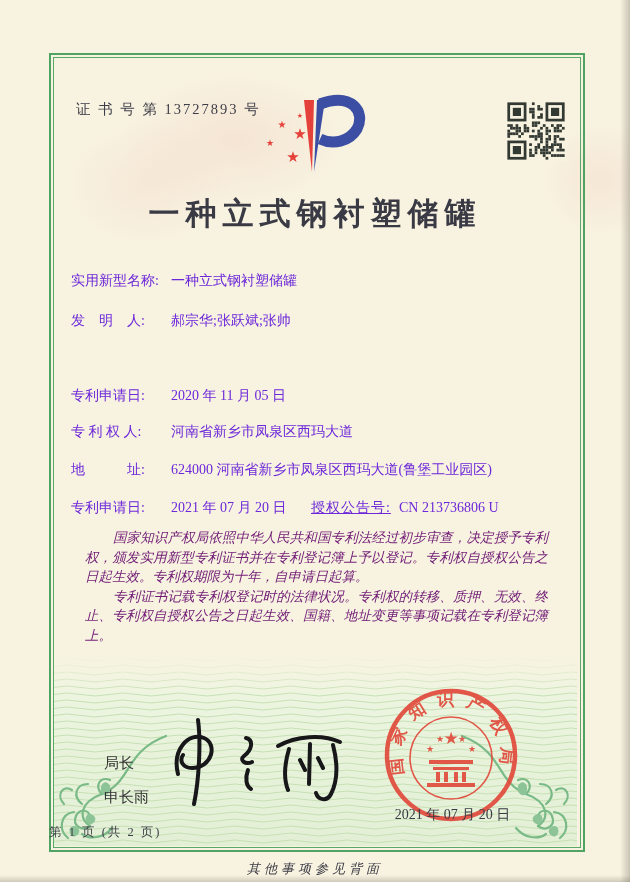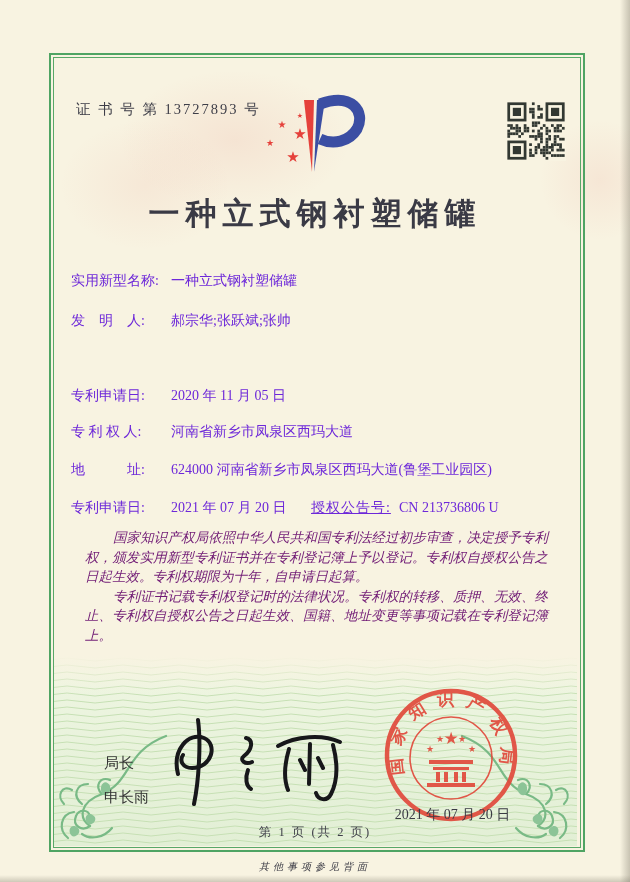--- a/index.html
+++ b/index.html
@@ -50,24 +50,24 @@
   .paras p{margin:0;text-indent:28px;}
   
   .signer{position:absolute;left:88px;top:746px;font-size:15px;line-height:34px;
           font-style:normal;color:#333;z-index:6;margin-left:16px;}
   .sig{position:absolute;left:160px;top:712px;z-index:6;}
   
   .stamp{position:absolute;left:380px;top:682px;z-index:4;opacity:0.92;}
   .stamp-date{position:absolute;left:385px;top:806px;width:135px;text-align:center;
               font-size:14px;color:#3a3a44;z-index:6;white-space:nowrap;}
   
-  .pagenum{position:absolute;left:49px;top:824px;width:532px;text-align:center;
+  .pagenum{position:absolute;left:49px;top:824px;width:532px;
            font-size:12.5px;letter-spacing:2px;z-index:6;}
   .backnote{position:absolute;left:0;top:860px;width:630px;text-align:center;
-            font-size:10px;letter-spacing:4px;font-style:italic;color:#3c3c46;z-index:6;}
+            font-size:13px;letter-spacing:4px;font-style:italic;color:#3c3c46;z-index:6;}
 </style>
 </head>
 <body>
 
 <div class="page">
 
   <div class="wm wm1"></div>
   <div class="wm wm2"></div>
   <div class="wm wm3"></div>
 

